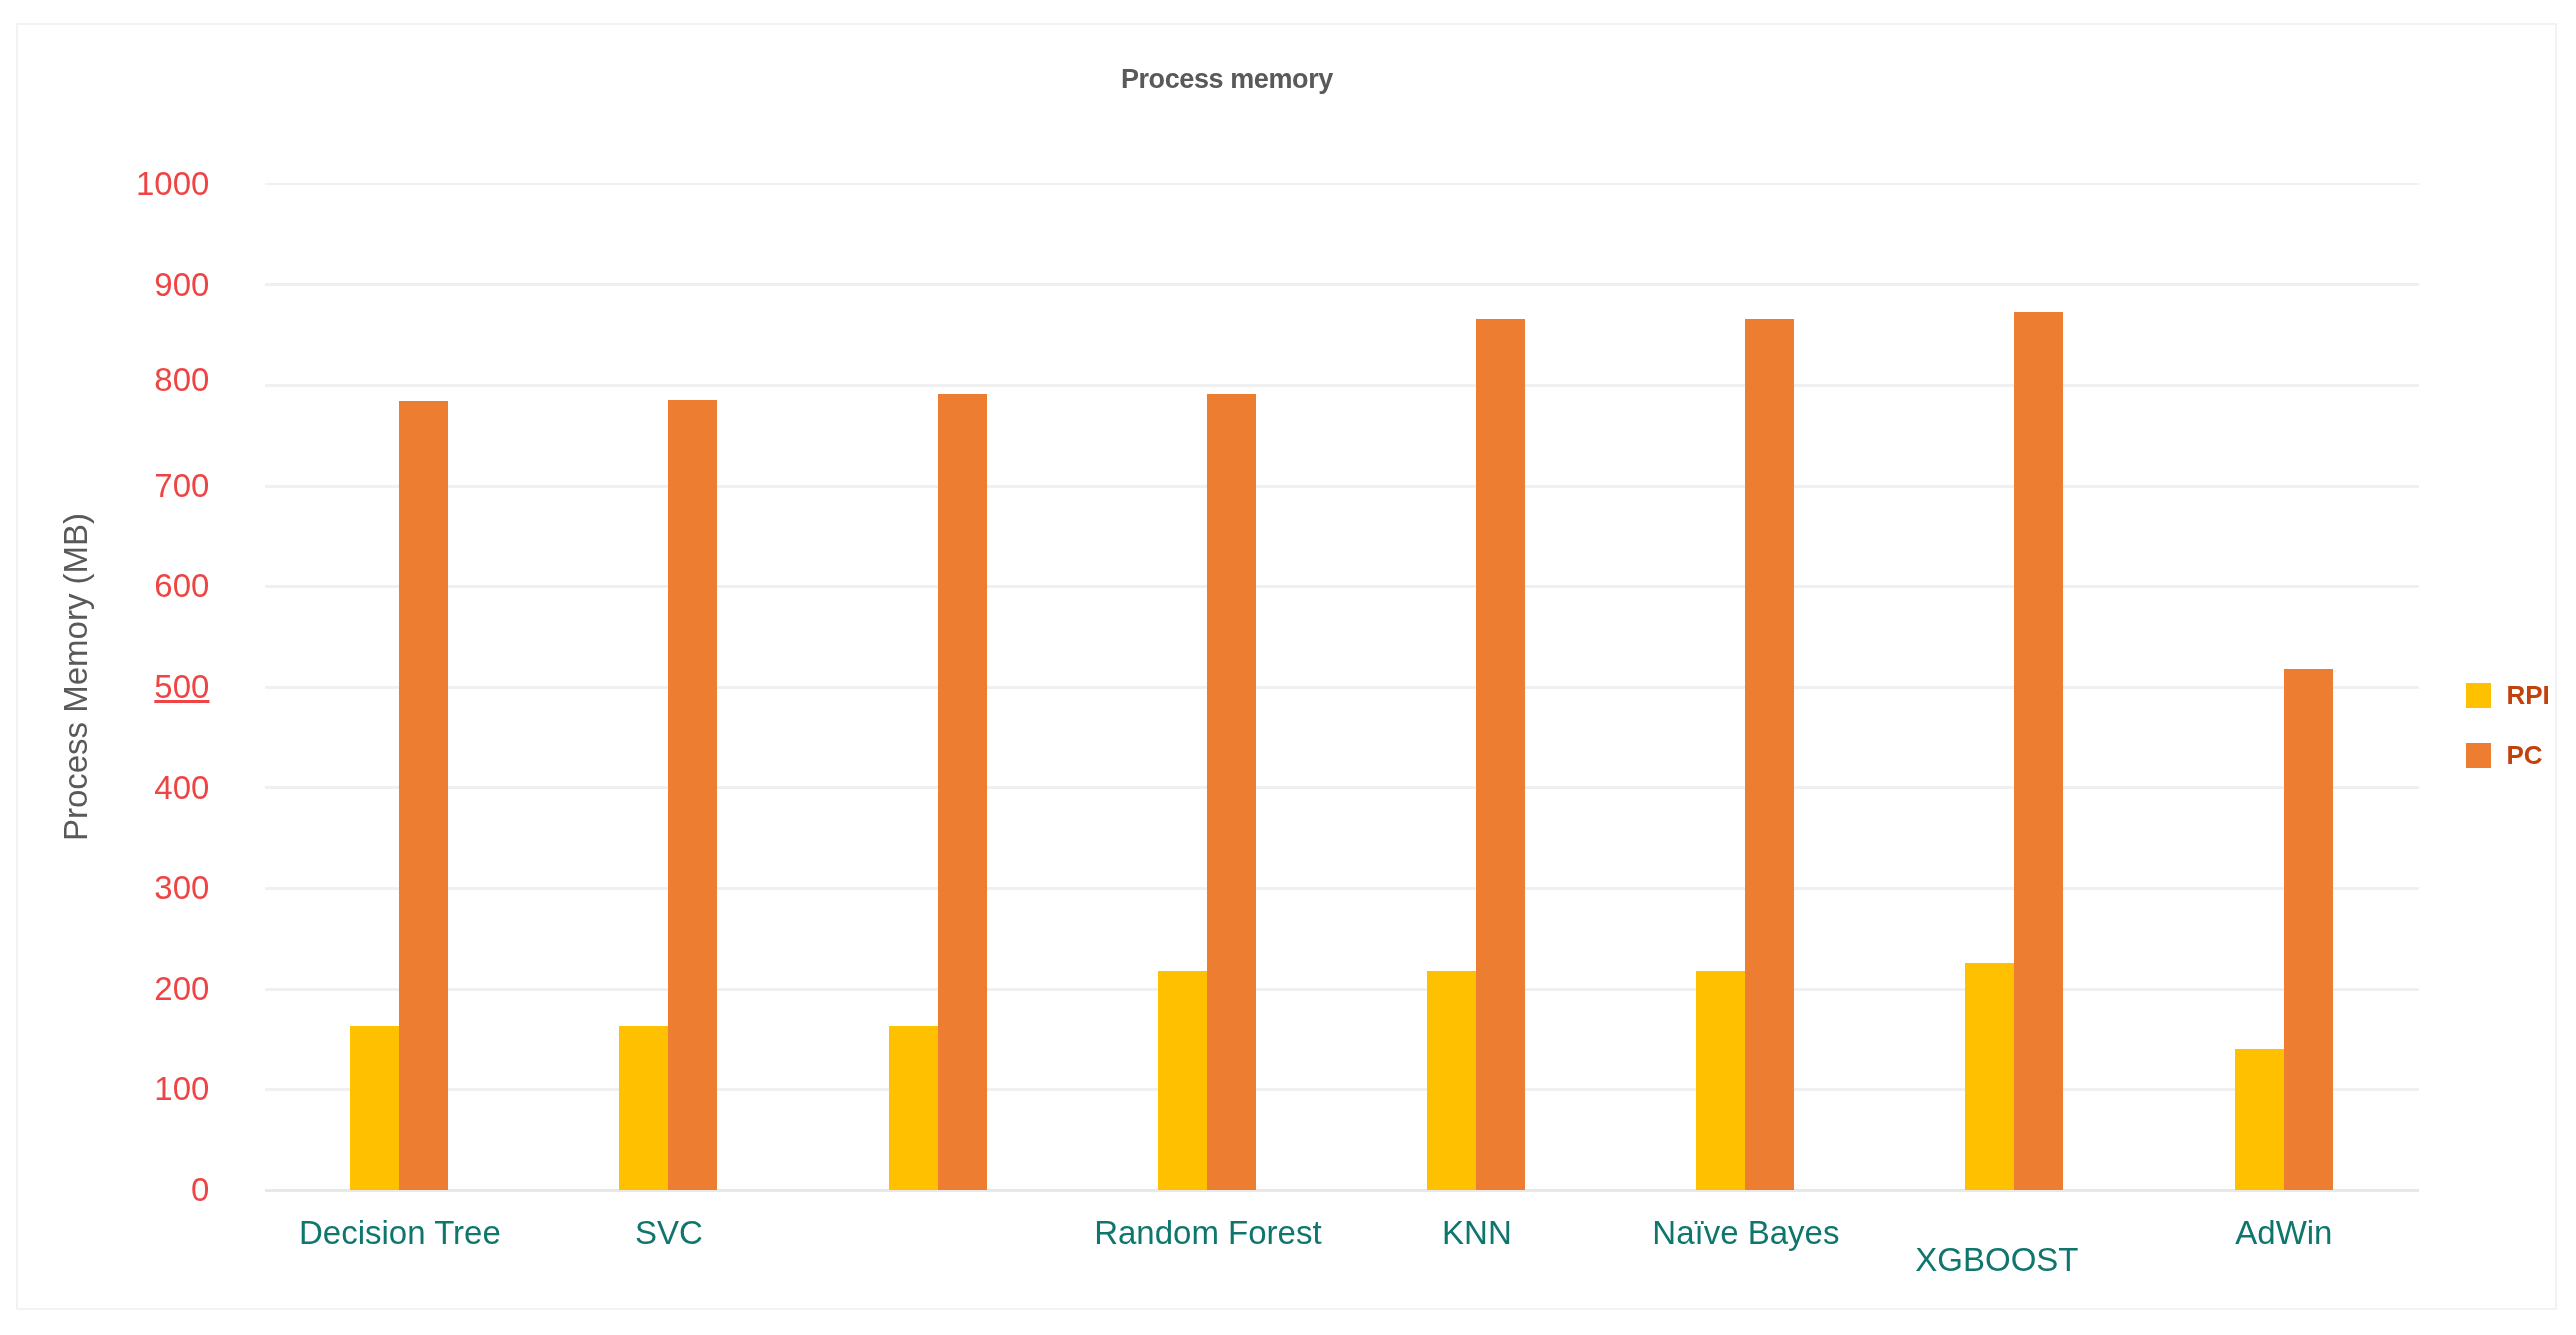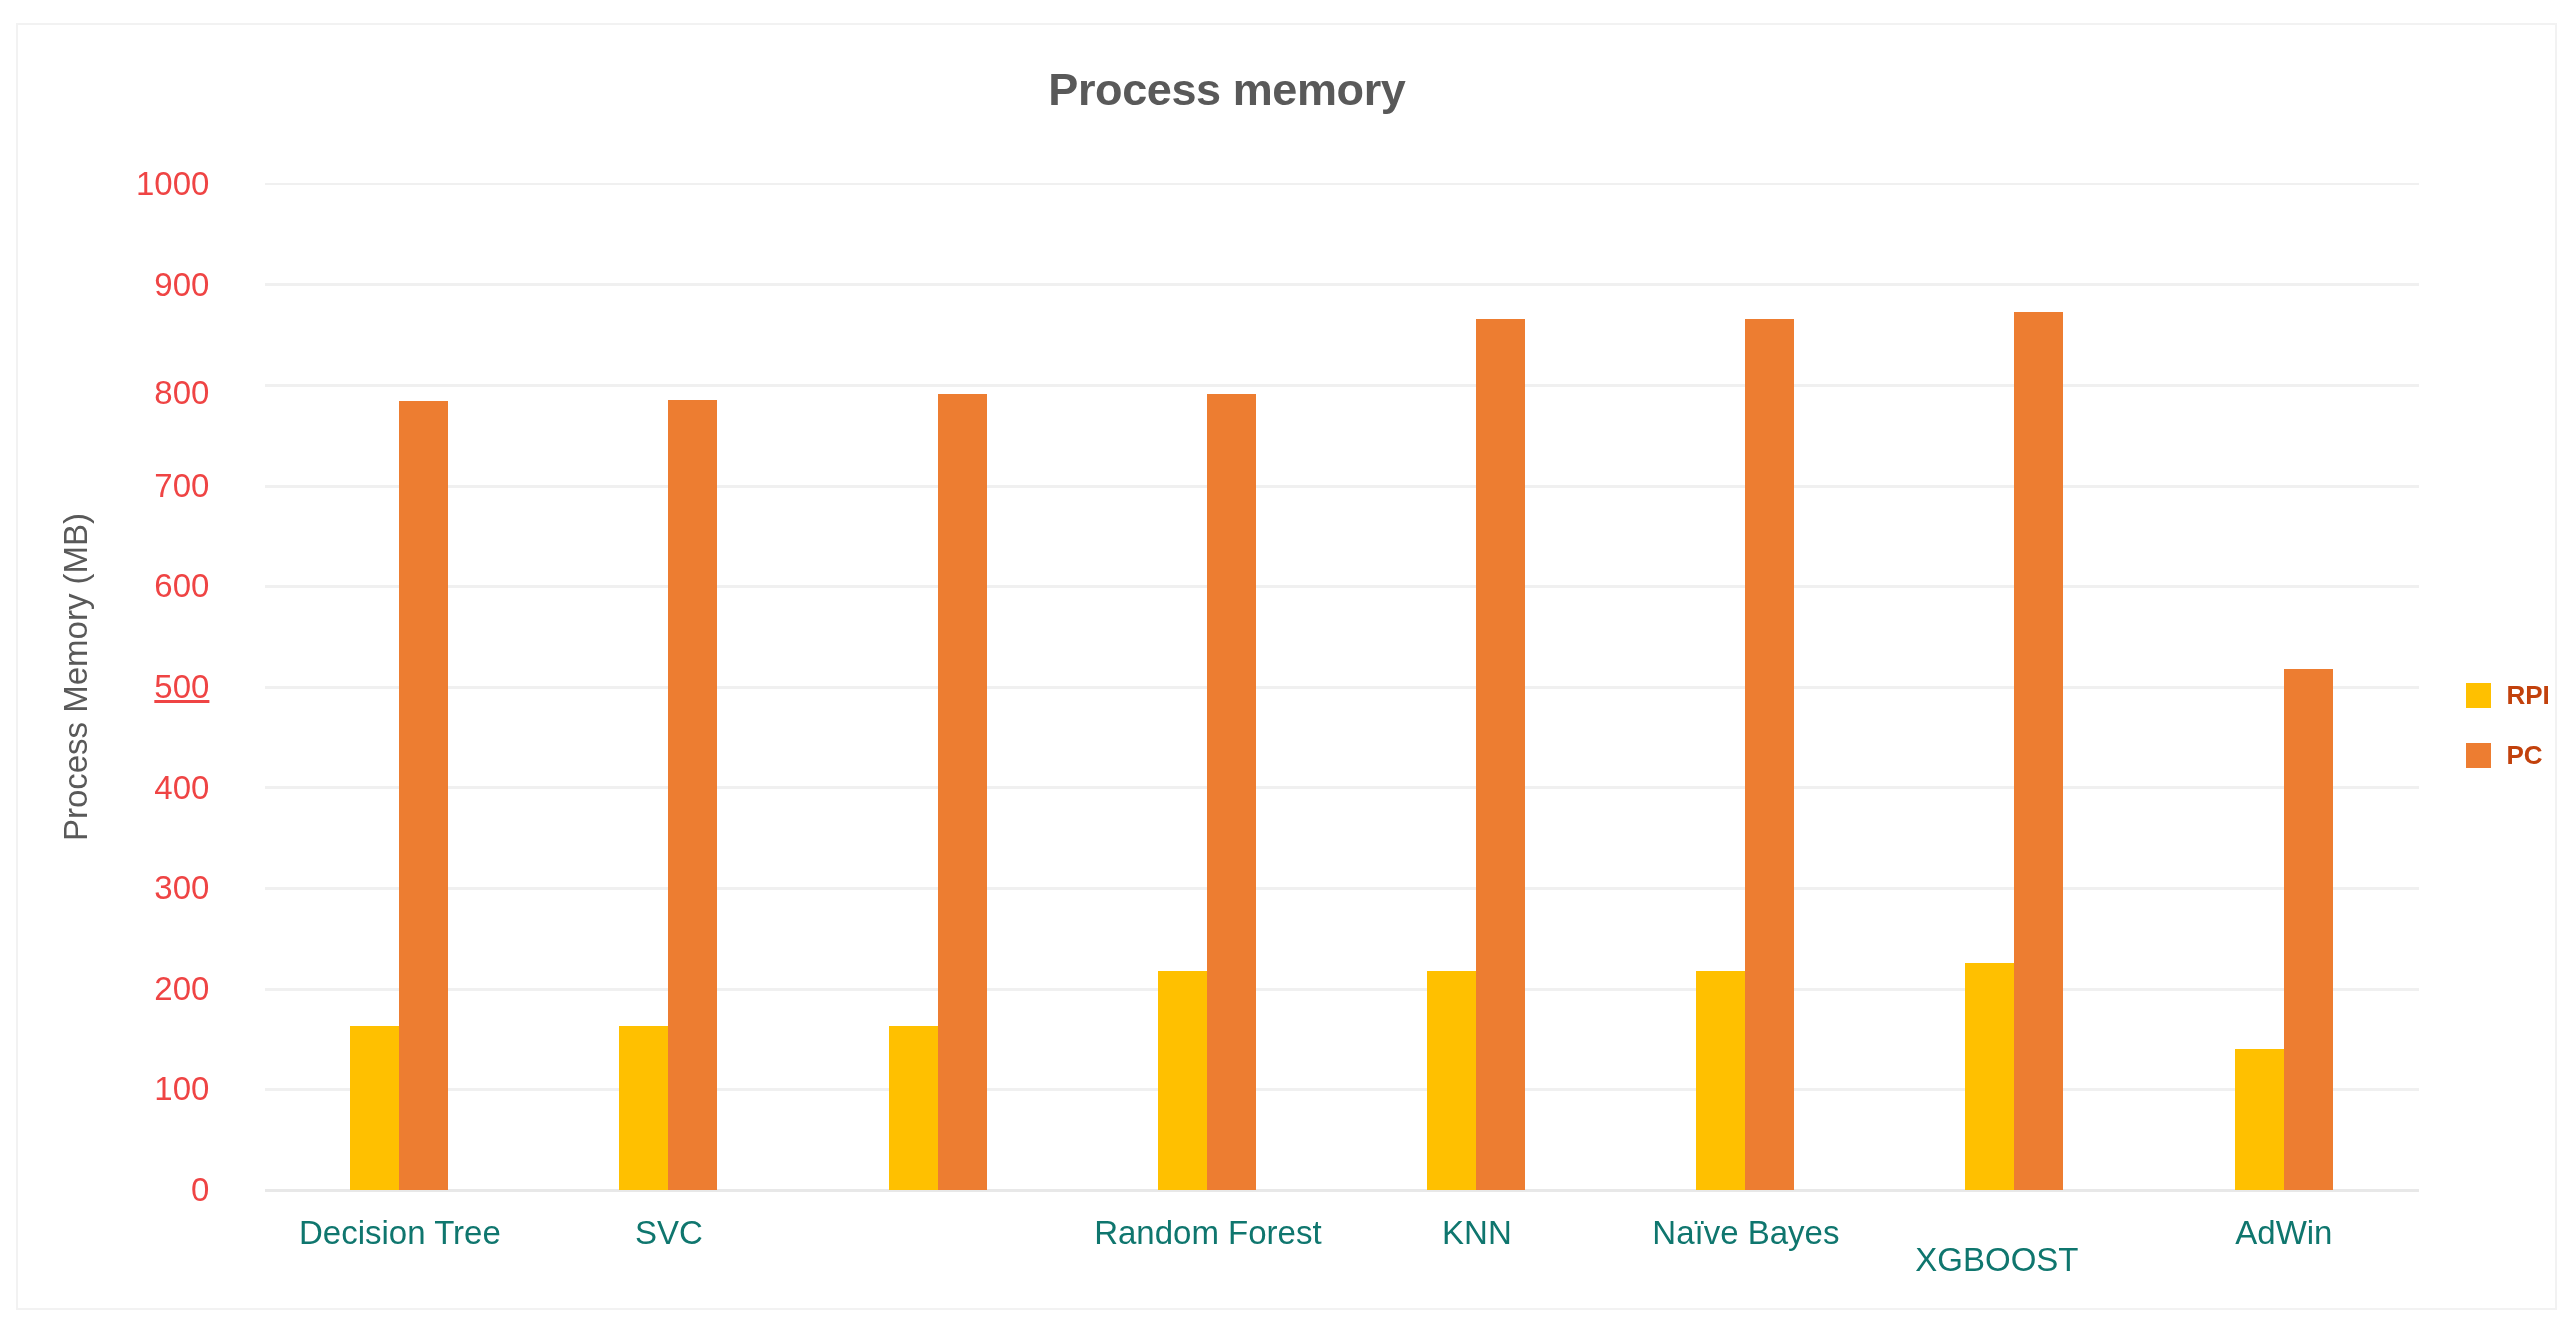--- a/index.html
+++ b/index.html
@@ -29,21 +29,21 @@
     box-sizing: border-box;
     background: #ffffff;
   }
   
   #chart-title {
     position: absolute;
     left: 0;
     top: 39px;
     width: 2417px;
     text-align: center;
-    font-size: 45px;
+    font-size: 27px;
     font-weight: bold;
     color: #595959;
     letter-spacing: -0.4px;
   }
   
   #y-axis-title {
     position: absolute;
     left: -189px;
     top: 633px;
     width: 493px;
@@ -161,21 +161,21 @@
 <div id="page">
   <div id="chart-frame">
 
     <div id="chart-title">Process memory</div>
 
     <div id="y-axis-title">Process Memory (MB)</div>
 
     <div id="y-ticks">
         <div class="ytick" style="top: 0px;">1000</div>
         <div class="ytick" style="top: 101px;">900</div>
-        <div class="ytick" style="top: 209px; text-align: right;">800</div>
+        <div class="ytick" style="top: 196px; text-align: right;">800</div>
         <div class="ytick" style="top: 302px;">700</div>
         <div class="ytick" style="top: 402px; margin-left: 44px;">600</div>
         <div class="ytick" style="top: 503px; text-decoration: underline;">500</div>
         <div class="ytick" style="top: 604px;">400</div>
         <div class="ytick" style="top: 704px;">300</div>
         <div class="ytick" style="top: 805px;">200</div>
         <div class="ytick" style="top: 905px;">100</div>
         <div class="ytick" style="top: 1006px;">0</div>
       </div>
 

